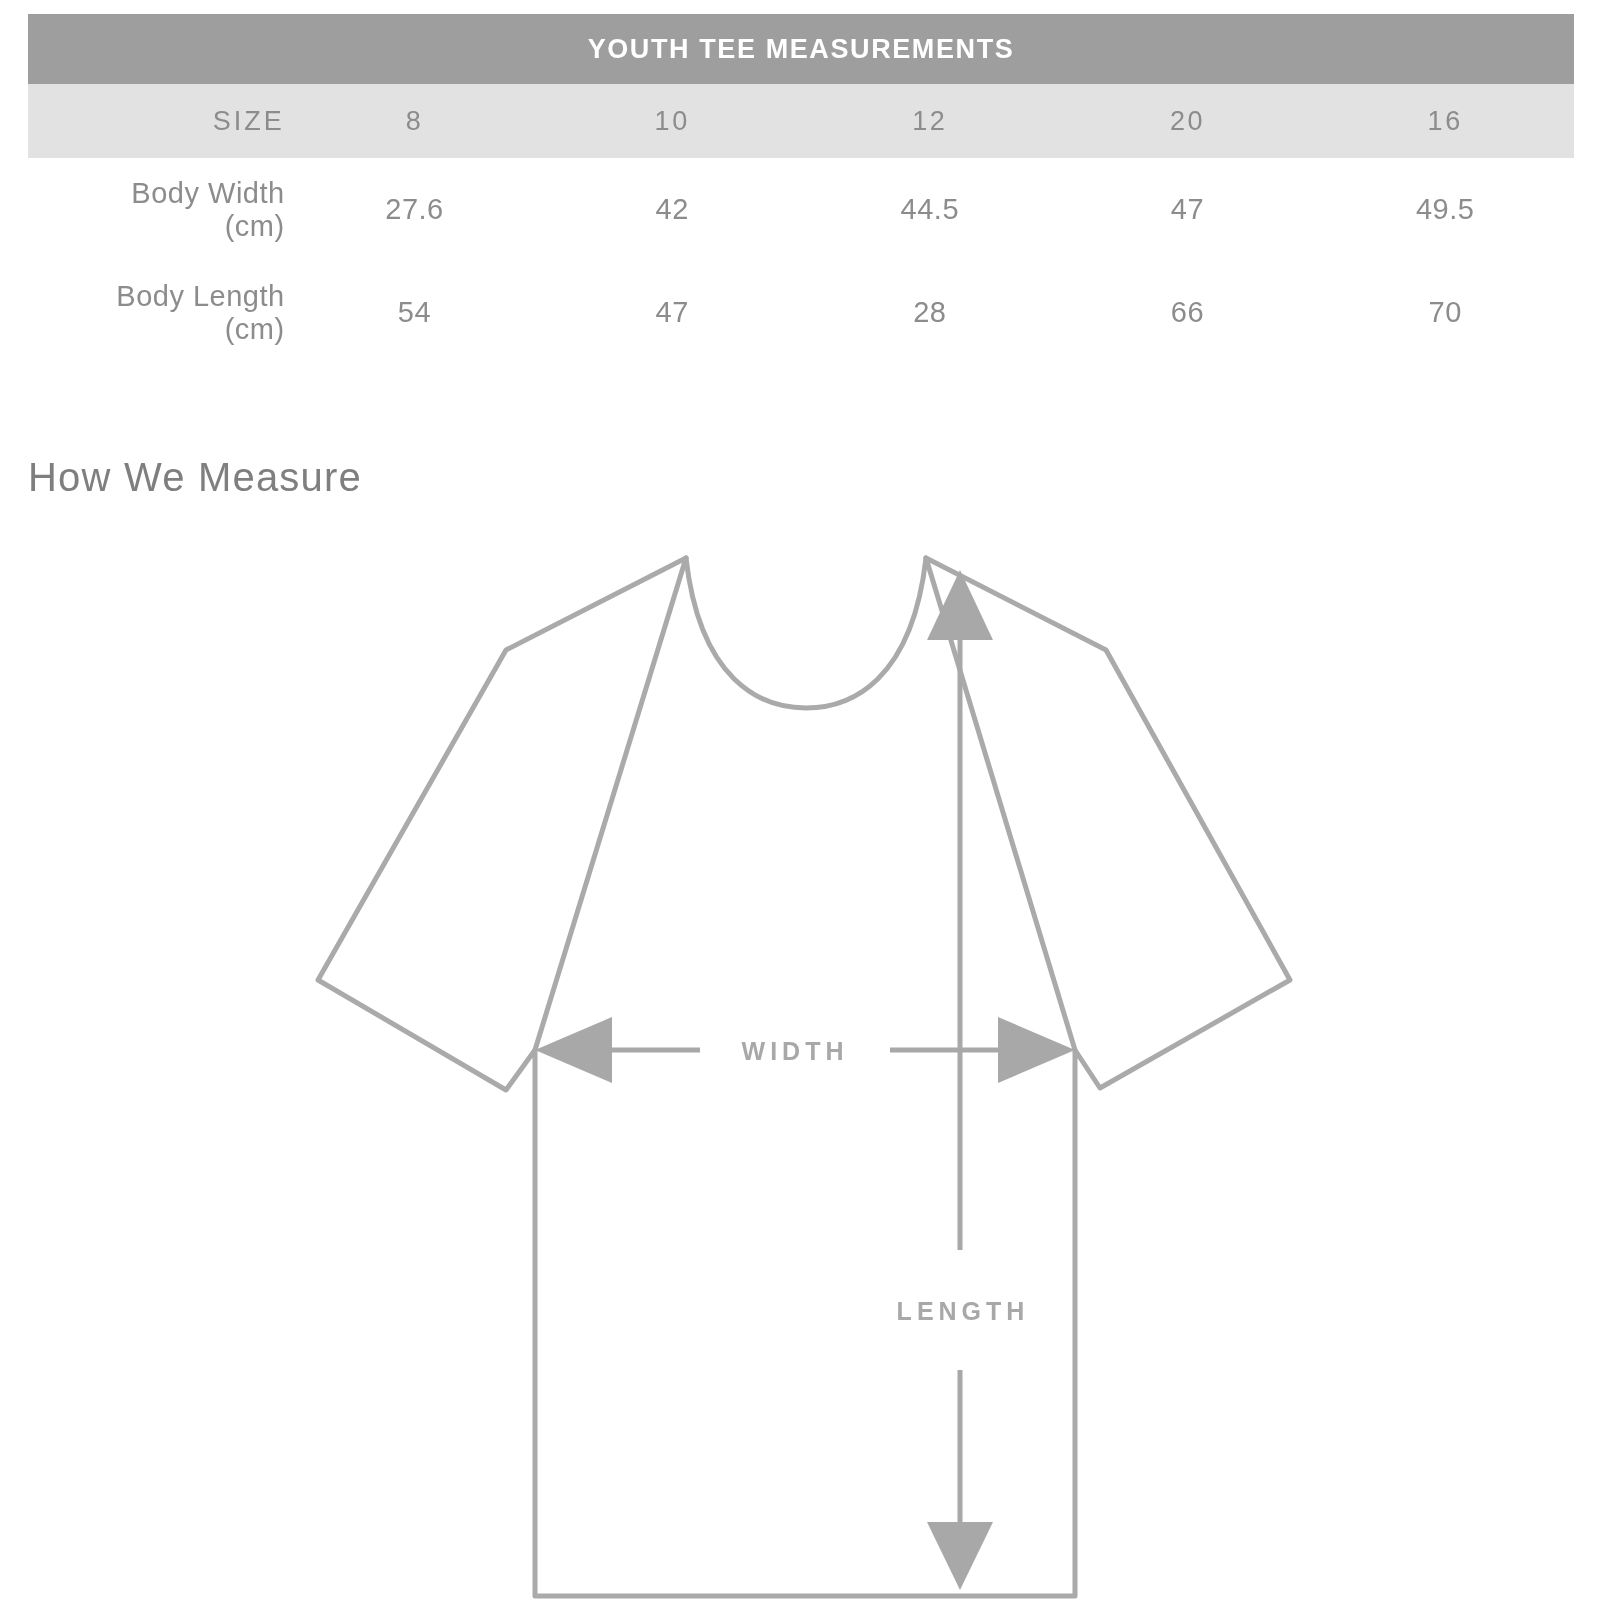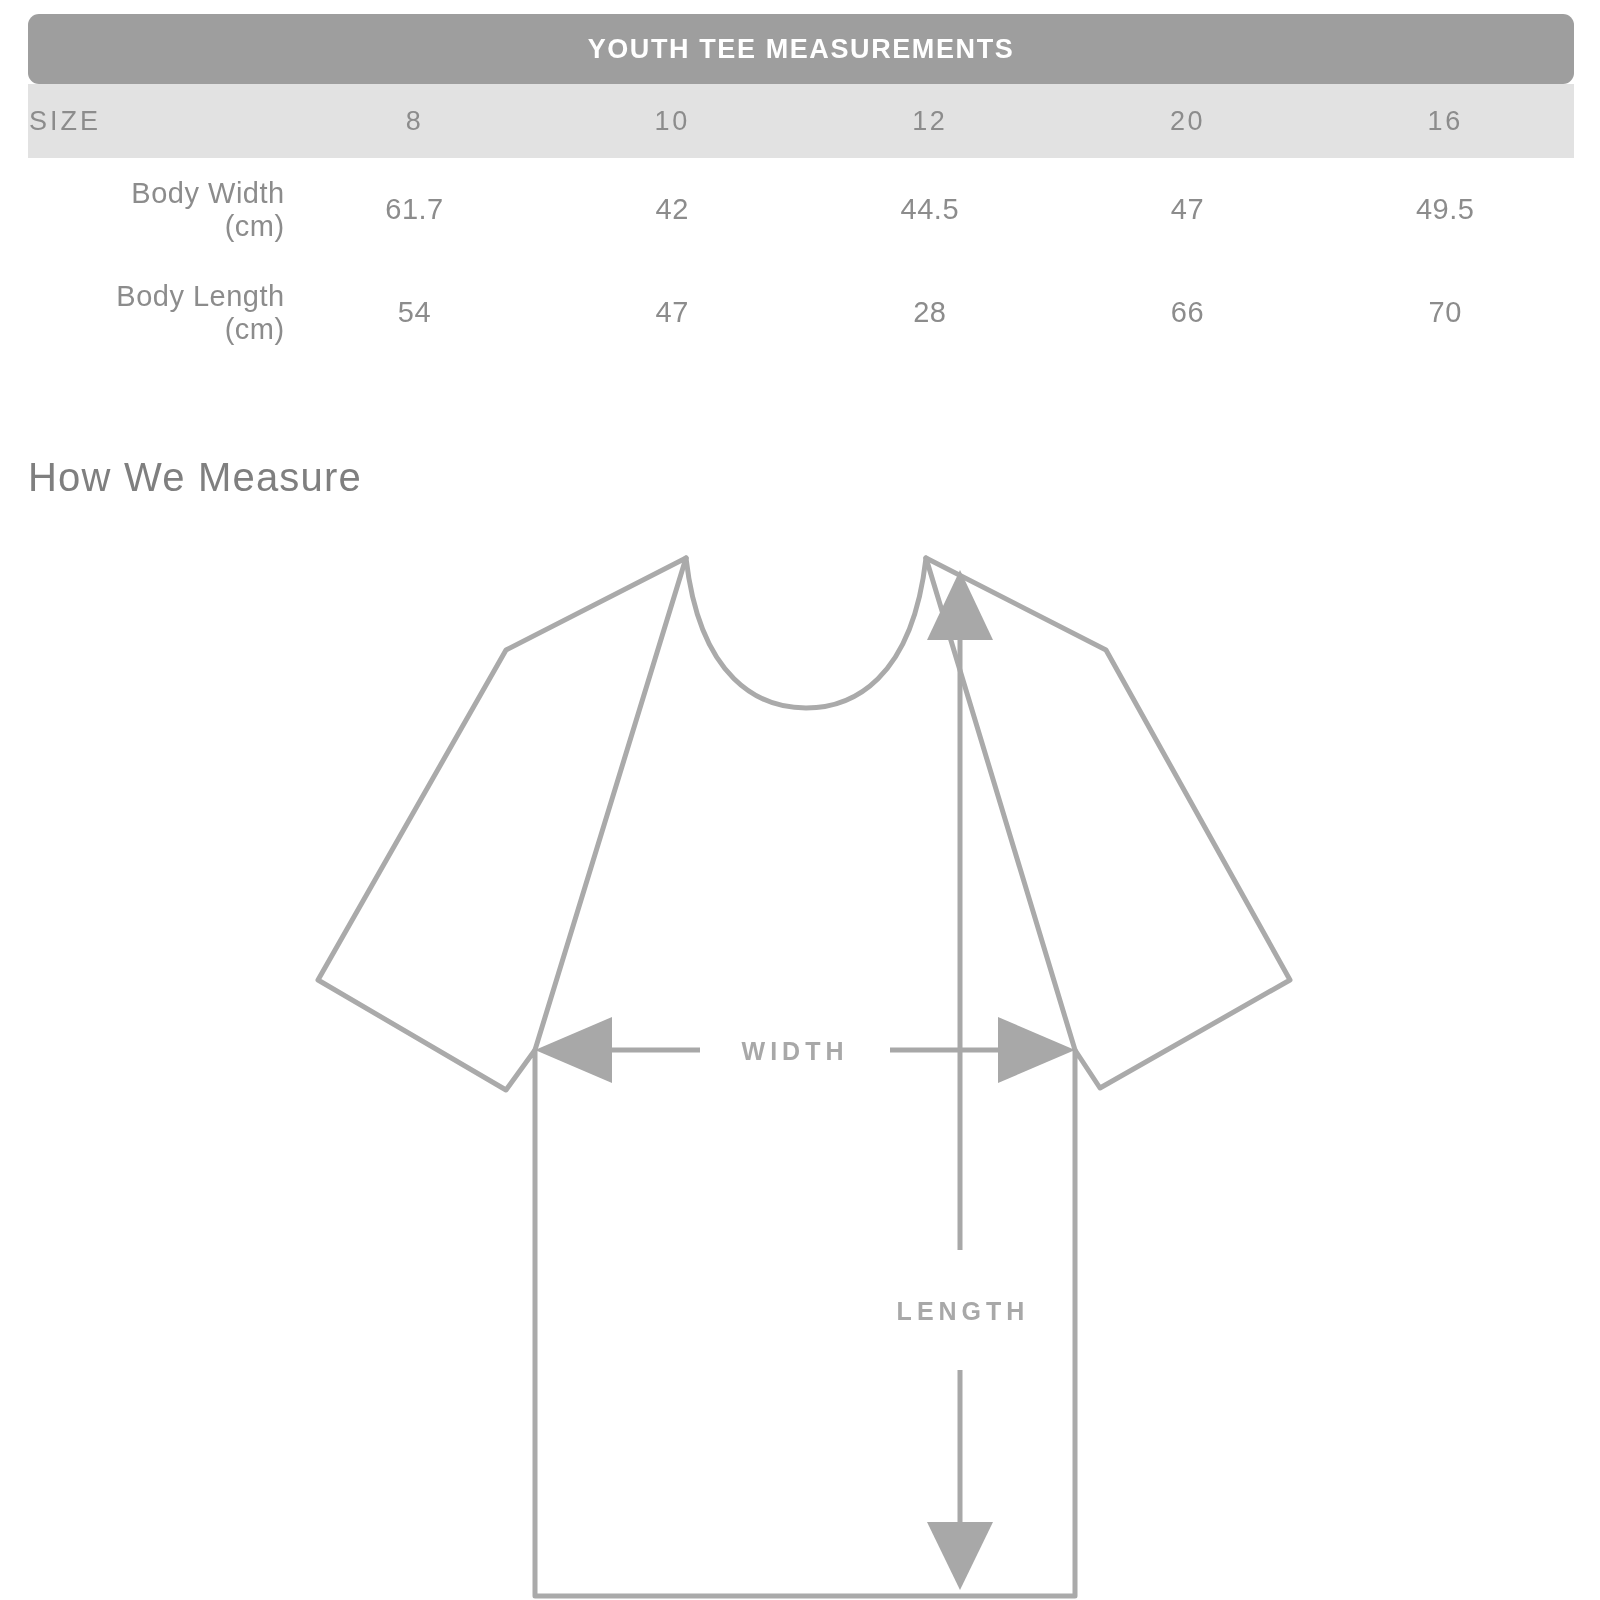--- a/index.html
+++ b/index.html
@@ -31,33 +31,32 @@
   }
   .table-title {
     background: #9e9e9e;
     color: #ffffff;
     font-size: 27px;
     font-weight: bold;
     letter-spacing: 1.6px;
     text-align: center;
     height: 68px;
     vertical-align: middle;
-    border-radius: 11px;
   }
   .header-row td {
     background: #e2e2e2;
     height: 72px;
     vertical-align: middle;
     font-size: 27px;
     letter-spacing: 2.5px;
     color: #8c8c8c;
     text-align: center;
   }
   .header-row td.label-col {
-    text-align: left;
+    text-align: right;
     letter-spacing: 3px;
   }
   .data-row td {
     height: 101px;
     vertical-align: middle;
     font-size: 29px;
     color: #8c8c8c;
     text-align: center;
     letter-spacing: 0.5px;
     background: #ffffff;
@@ -111,21 +110,21 @@
       <tr class="header-row">
         <td class="label-col col-label">SIZE</td>
         <td class="col-val">8</td>
         <td class="col-val">10</td>
         <td class="col-val">12</td>
         <td class="col-val">20</td>
         <td class="col-val">16</td>
       </tr>
       <tr class="data-row">
         <td class="label-col col-label">Body Width (cm)</td>
-        <td class="col-val">61.7</td>
+        <td class="col-val">27.6</td>
         <td class="col-val">42</td>
         <td class="col-val">44.5</td>
         <td class="col-val">47</td>
         <td class="col-val">49.5</td>
       </tr>
       <tr class="data-row">
         <td class="label-col col-label">Body Length (cm)</td>
         <td class="col-val">54</td>
         <td class="col-val">47</td>
         <td class="col-val">28</td>

